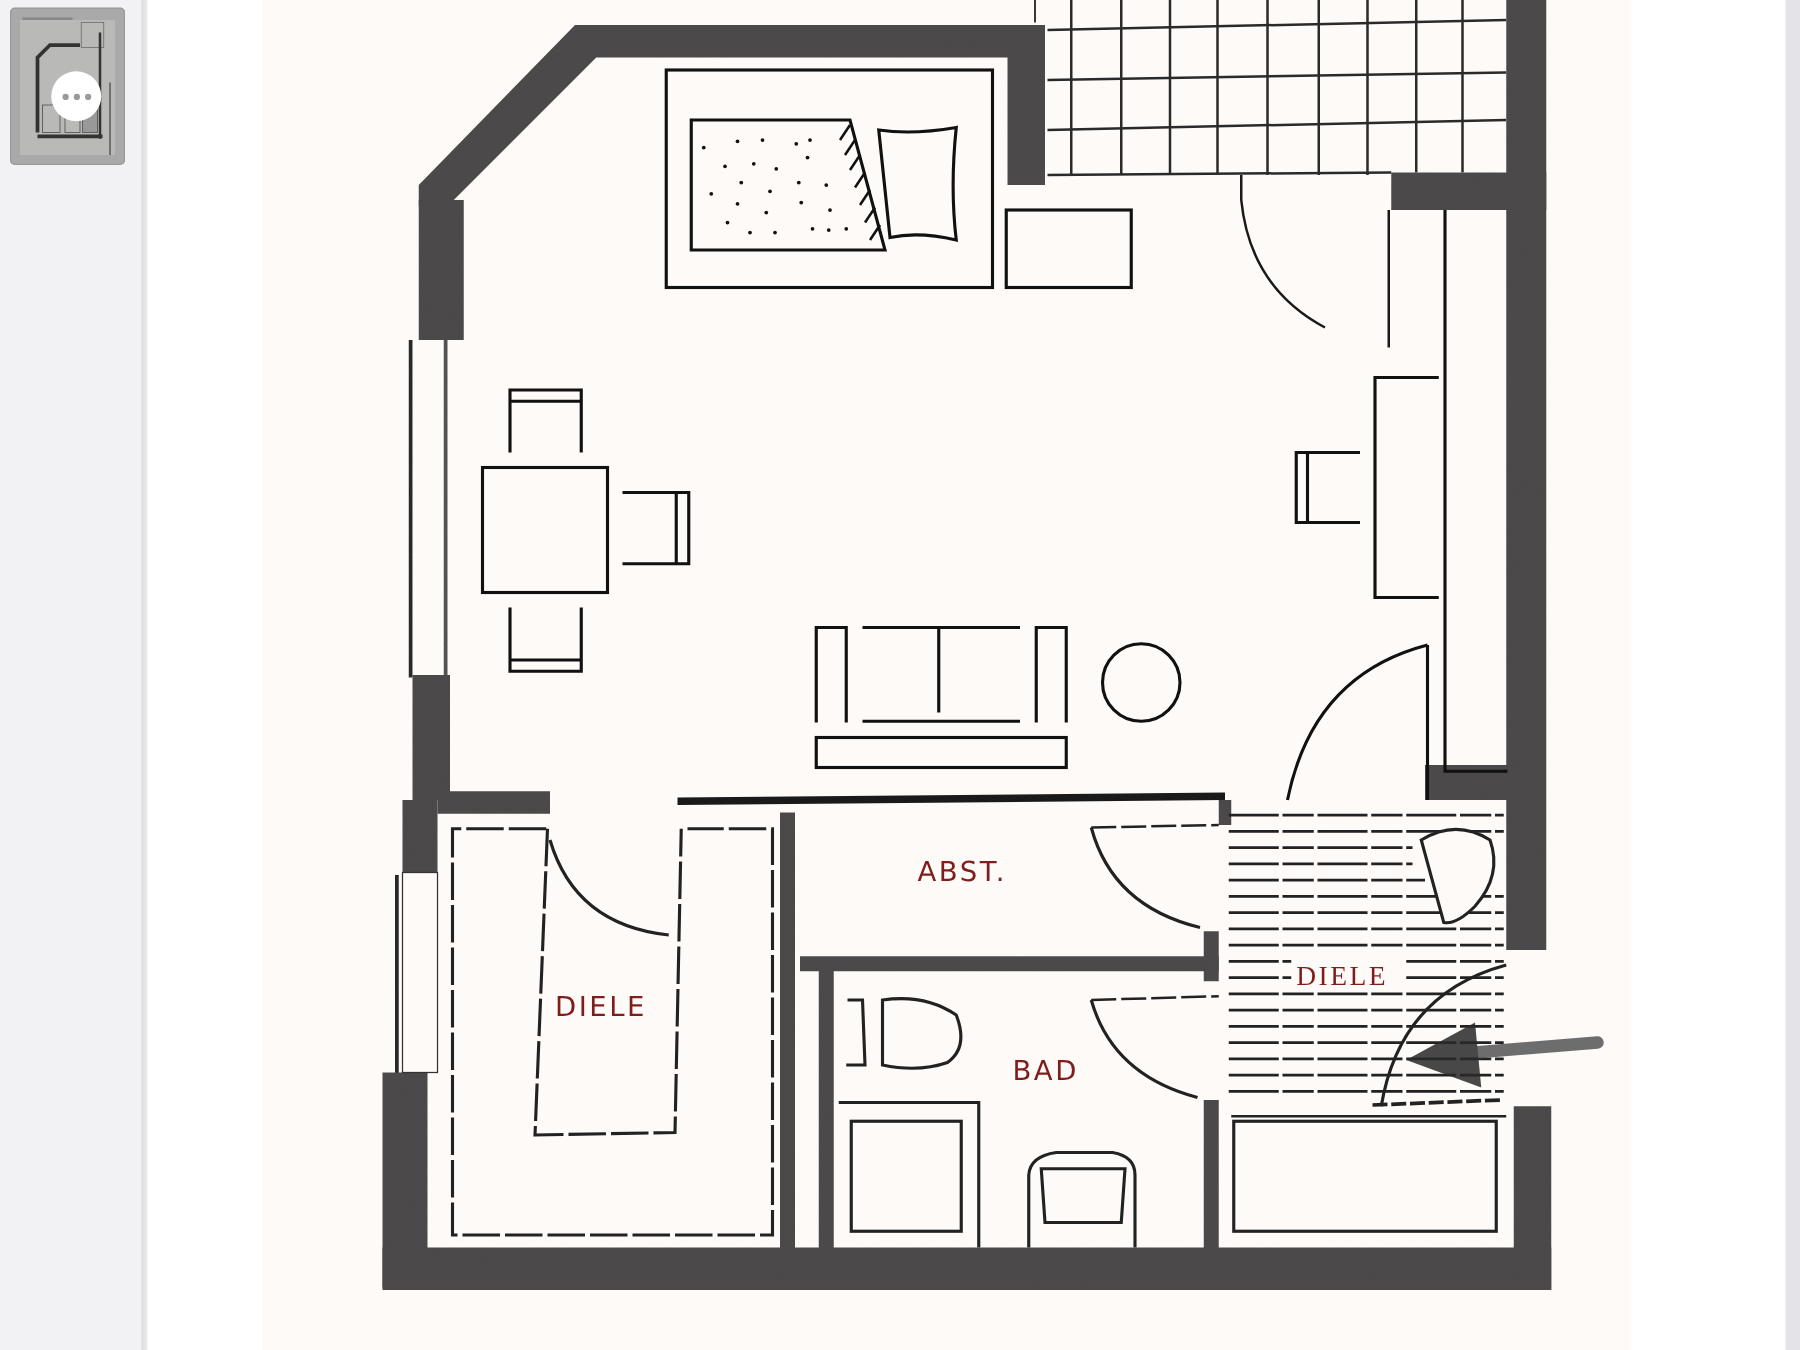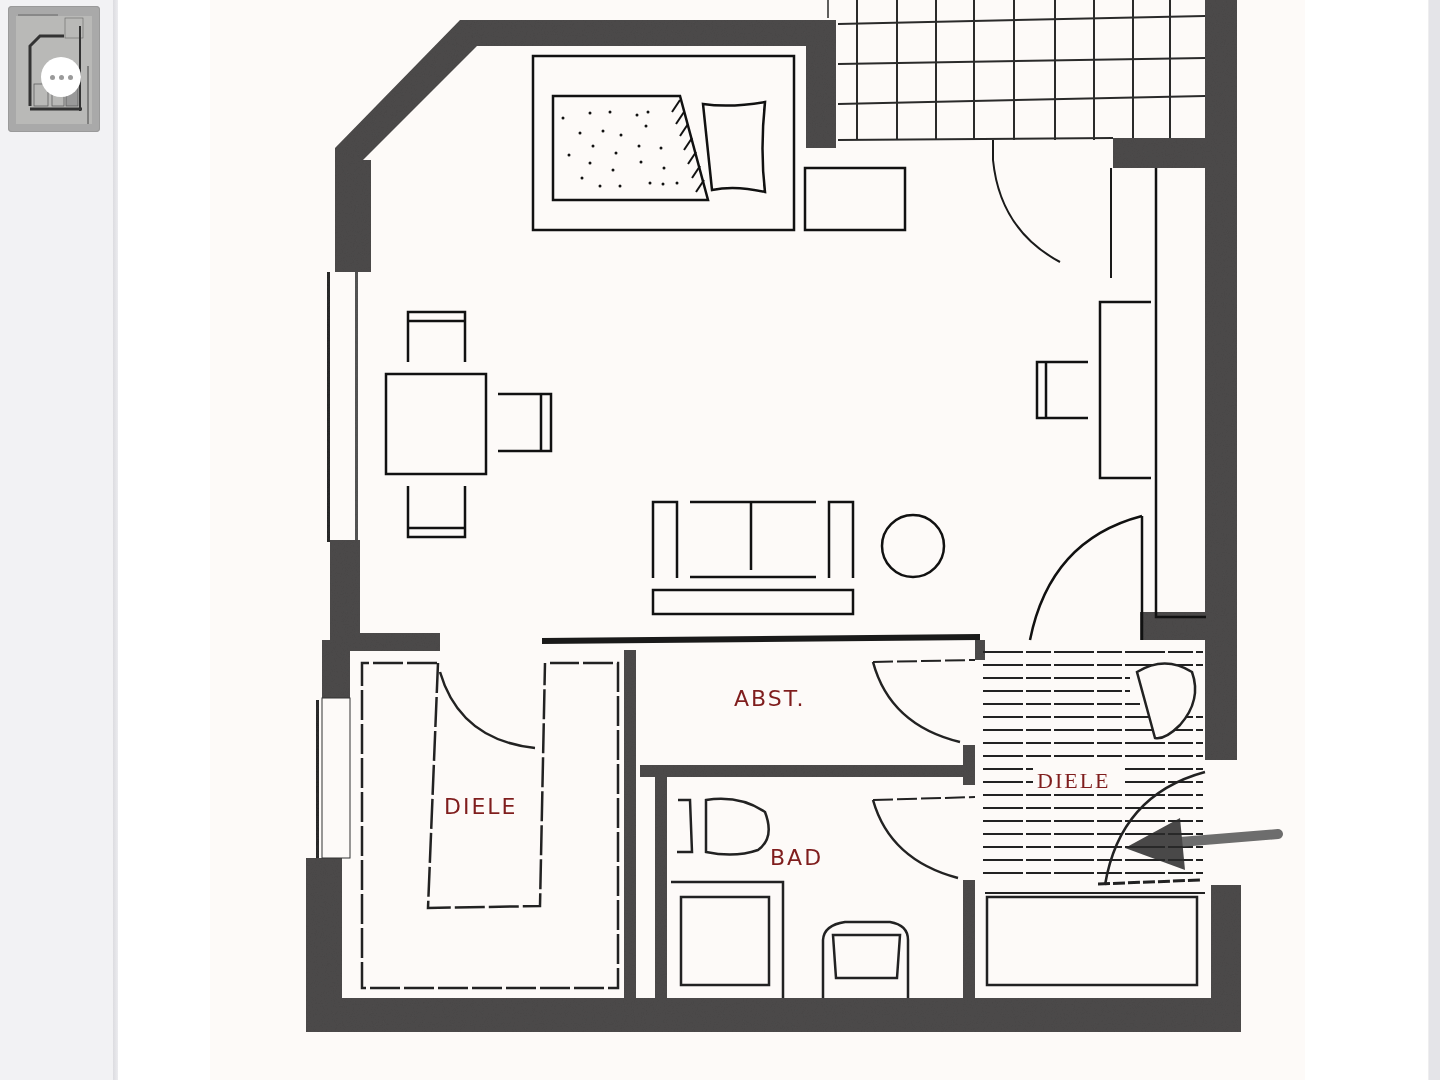--- a/index.html
+++ b/index.html
@@ -256,17 +256,17 @@
     <line x1="985" y1="893" x2="1205" y2="893" stroke="#222" stroke-width="2"></line>
 
     <g opacity="0.85">
       <line x1="1180" y1="842" x2="1278" y2="834" stroke="#555" stroke-width="10" stroke-linecap="round"></line>
       <polygon points="1125,848 1180,818 1185,870" fill="#2a2a2a"></polygon>
     </g>
   </svg>
 
   <div class="room-label" style="left:524px; top:686px;">ABST.</div>
   <div class="room-label" style="left:234px; top:794px;">DIELE</div>
-  <div class="room-label" style="left:560px; top:845px;">BAD</div>
+  <div class="room-label" style="left:600px; top:845px;">BAD</div>
   <div class="room-label" style="left:827px; top:768px;font-family:Liberation Serif, serif;">DIELE</div>
 </div>
 
 <div class="scrollbar"></div>
 
 </body></html>

